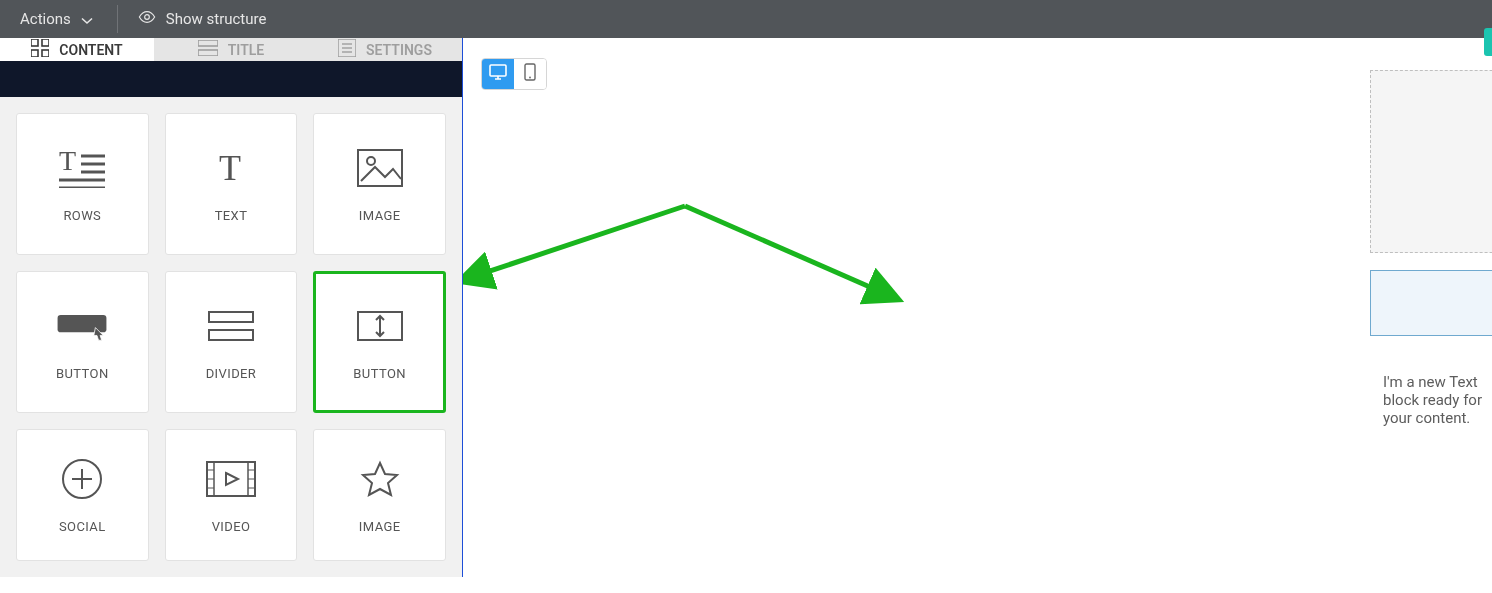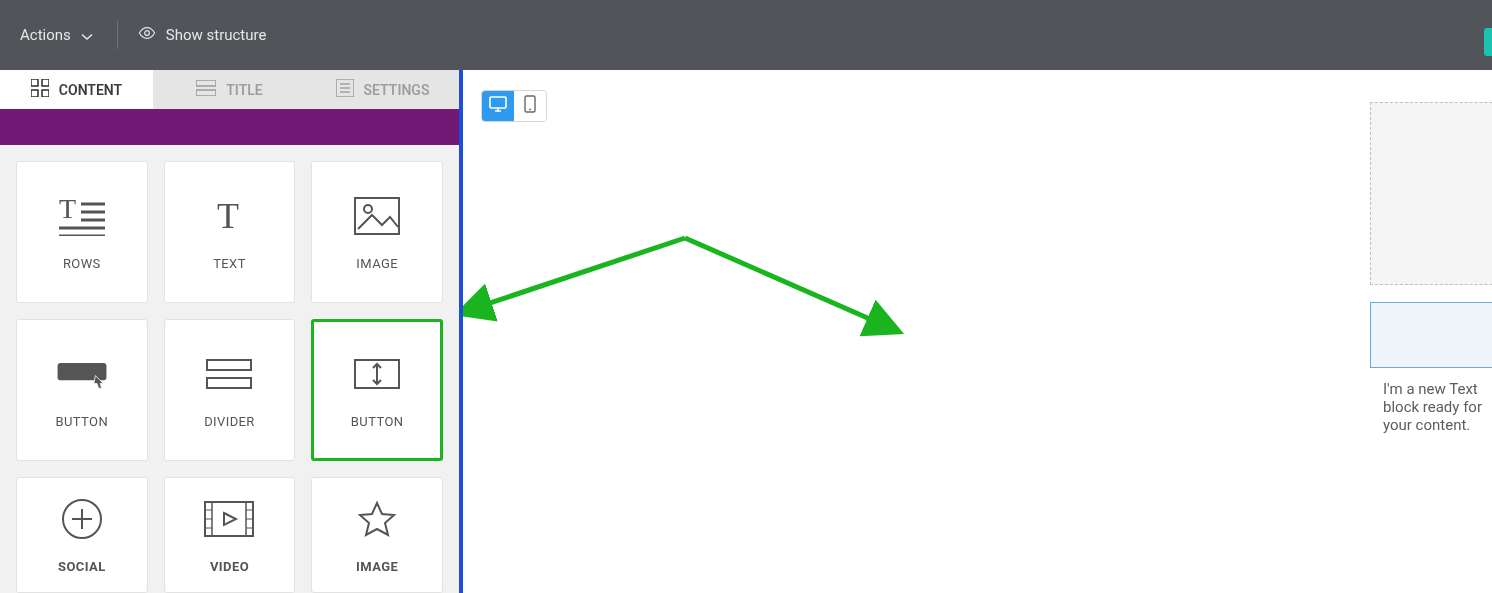--- a/index.html
+++ b/index.html
@@ -6,21 +6,21 @@
   body {
     font-family: -apple-system, BlinkMacSystemFont, "Segoe UI", Roboto, Arial, sans-serif;
     background: #ffffff;
     width: 1492px;
     height: 593px;
     overflow: hidden;
     position: relative;
   }
   
   .topbar {
-    height: 70px;
+    height: 38px;
     background: #515559;
     display: flex;
     align-items: center;
     padding: 0 20px;
     gap: 14px;
   }
   .actions-btn {
     color: #e6e6e6;
     font-size: 15px;
     display: flex;
@@ -55,22 +55,22 @@
     border-top-left-radius: 3px;
     border-bottom-left-radius: 3px;
   }
   
   .main {
     display: flex;
     height: calc(100% - 54px);
   }
   .sidebar {
     width: 463px;
-    background: #701a75;
-    border-right: 4px solid #1d4ed8;
+    background: #0f172a;
+    border-right: 1px solid #1d4ed8;
     display: flex;
     flex-direction: column;
     gap: 36px;
   }
   .tabs {
     display: flex;
     height: 56px;
   }
   .tab {
     flex: 1;
@@ -100,21 +100,21 @@
     border: 1px solid #e2e2e2;
     border-radius: 3px;
     height: 142px;
     display: flex;
     flex-direction: column;
     align-items: center;
     justify-content: center;
     gap: 18px;
     cursor: grab;
   }
-  .tile.last-row { height: 116px; font-weight: bold; }
+  .tile.last-row { height: 132px; }
   .tile.highlight {
     border: 3px solid #1ab51e;
   }
   .tile-label {
     font-size: 13px;
     color: #555;
     letter-spacing: 0.4px;
   }
   .tile-icon {
     width: 52px; height: 44px;
@@ -162,21 +162,21 @@
     left: 907px;
     top: 232px;
     width: 566px;
     height: 66px;
     background: #eef5fb;
     border: 1px solid #6fa9cf;
   }
   .text-block {
     position: absolute;
     left: 920px;
-    top: 310px;
+    top: 335px;
     color: #5d5d5d;
     font-size: 15px;
   }
   
   .arrow-svg {
     position: absolute;
     left: 0; top: 0;
     width: 100%; height: 100%;
     pointer-events: none;
   }

